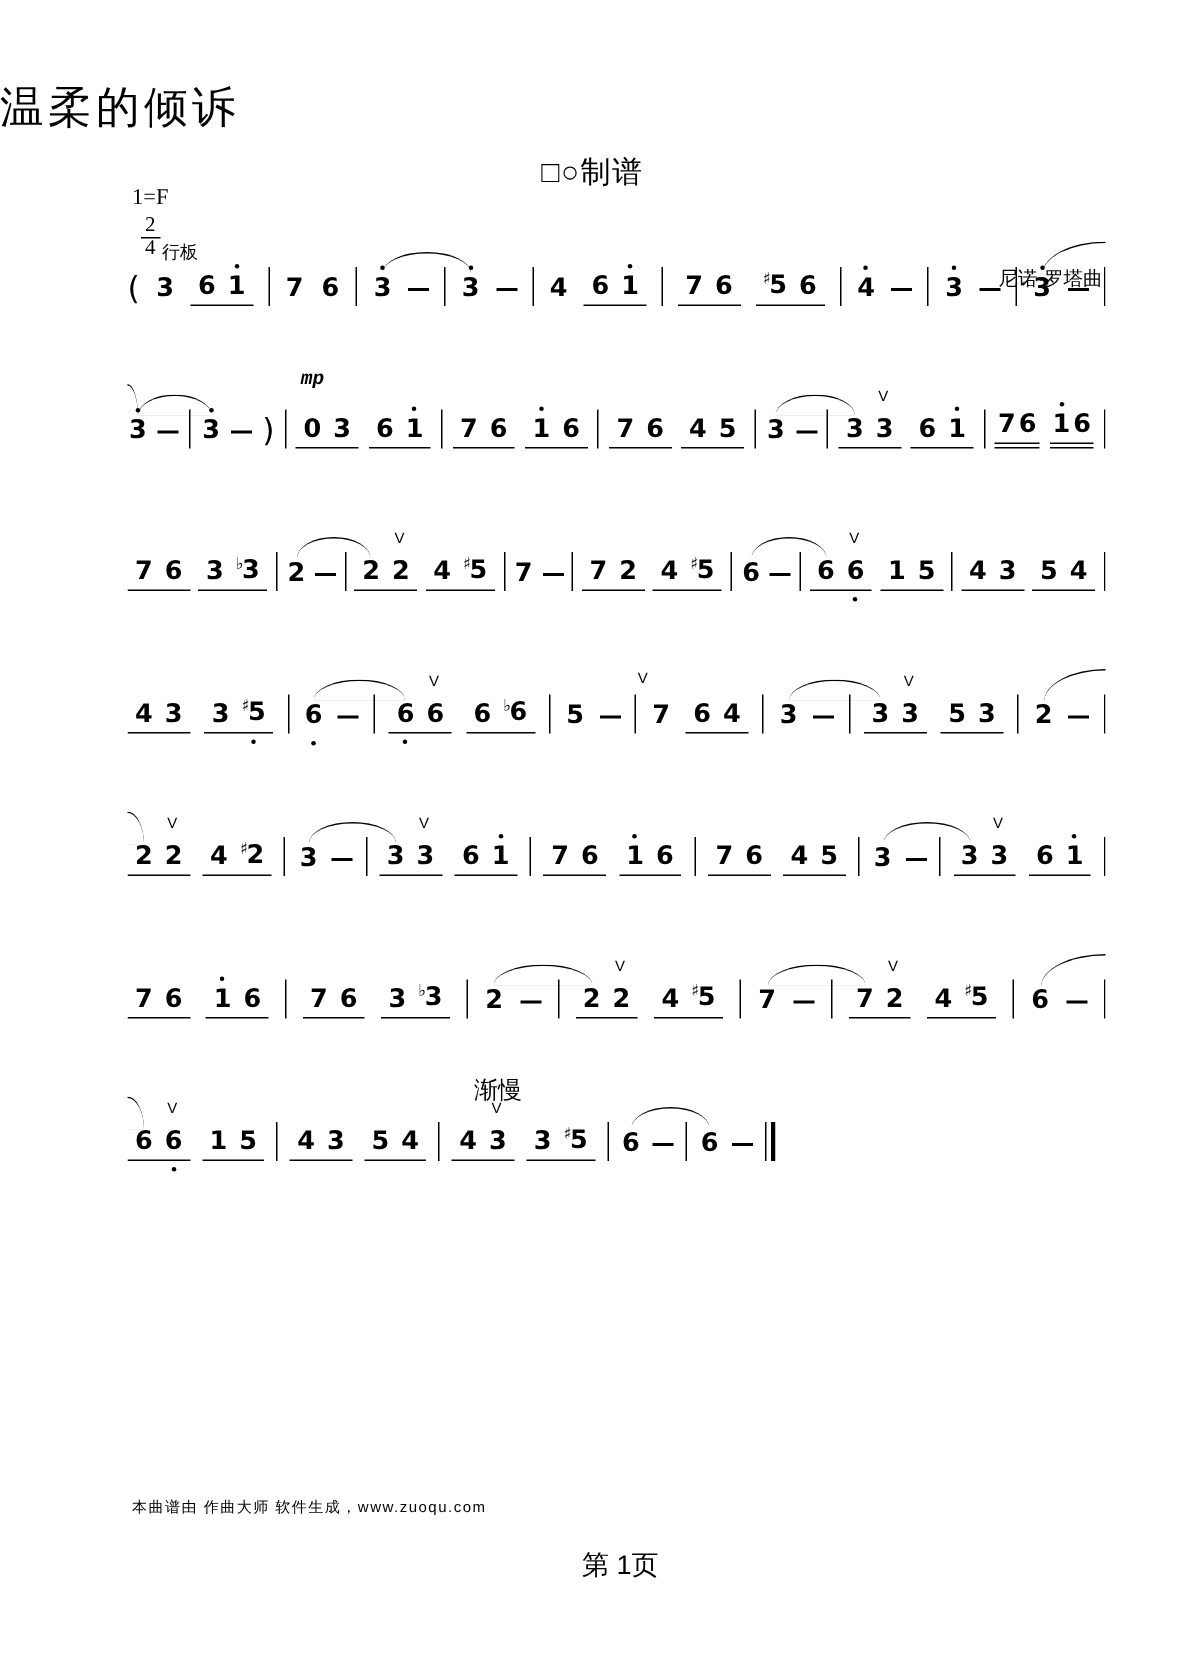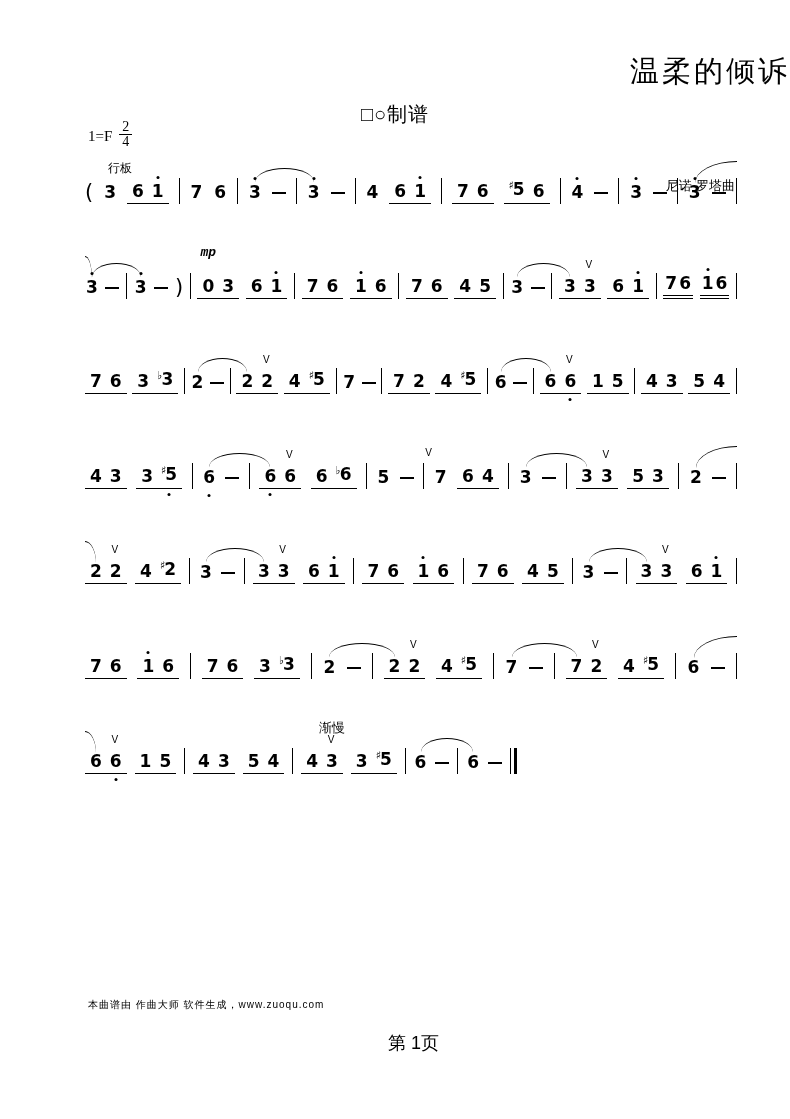--- a/index.html
+++ b/index.html
@@ -1,23 +1,23 @@
 <!DOCTYPE html>
 <html><head>
 <meta charset="utf-8">
 <style>
   html,body{margin:0;padding:0;}
   body{width:790px;height:1119px;background:#ffffff;position:relative;overflow:hidden;
        font-family:"Liberation Sans",sans-serif;color:#000;}
-  .title{position:absolute;top:52px;left:0;width:100%;text-align:right;
+  .title{position:absolute;top:52px;left:0;width:100%;text-align:left;
          font-family:Liberation Serif, serif;font-size:29px;letter-spacing:3px;}
   .subtitle{position:absolute;top:101px;left:0;width:100%;text-align:center;
          font-family:"Liberation Serif",serif;font-size:20px;letter-spacing:1px;}
   .keyline{position:absolute;top:124px;left:88px;display:flex;align-items:center;gap:7px;
-         font-family:"Liberation Serif",serif;font-size:15px;}
+         font-family:"Liberation Serif",serif;font-size:15px;flex-direction:column;}
   .frac{display:inline-flex;flex-direction:column;align-items:center;line-height:14px;
         font-size:14px;margin-top:-4px;}
   .frac .num{border-bottom:1px solid #000;padding:0 3px;}
   .frac .den{padding:0 3px;}
   .tempo{position:absolute;top:160px;left:108px;font-size:12px;}
   .composer{position:absolute;top:133px;right:55px;font-size:13px;margin-top:44px;}
   .footer{position:absolute;top:998px;left:88px;font-size:10px;letter-spacing:1px;}
   .pageno{position:absolute;top:1031px;left:388px;font-size:18px;}
 
   
@@ -33,21 +33,21 @@
   .dgt{display:inline-block;font-family:"DejaVu Sans",sans-serif;font-weight:700;
        font-size:17px;line-height:21px;white-space:nowrap;}
   .acc{font-size:11px;position:relative;top:-6px;letter-spacing:-1px;}
   .dh{position:absolute;top:-5px;left:50%;transform:translateX(-50%);
       width:3px;height:3px;border-radius:50%;background:#000;}
   .dl{position:absolute;bottom:-9px;left:50%;transform:translateX(-50%);
       width:3px;height:3px;border-radius:50%;background:#000;}
   .vmark{position:absolute;top:-16px;left:42%;transform:translateX(-50%);
       font-size:10px;font-weight:400;line-height:10px;}
   .marking{position:absolute;top:-29px;left:50%;transform:translateX(-50%);
-      font-size:13px;line-height:11px;white-space:nowrap;}
+      font-size:16px;line-height:11px;white-space:nowrap;}
   .marking.it{font-family:Liberation Mono, monospace;font-style:italic;font-weight:700;font-size:13px;}
   .bar{width:1px;height:26px;background:#000;}
   .fbar{display:inline-flex;align-items:flex-end;gap:3px;}
   .fb1{width:1px;height:26px;background:#000;display:inline-block;}
   .fb2{width:3px;height:26px;background:#000;display:inline-block;}
   .dashc{position:relative;display:inline-block;width:14px;height:21px;}
   .dashbar{position:absolute;left:0;right:0;top:9px;height:2px;background:#000;}
   .vmark.dashv{top:-20px;left:auto;right:-18px;transform:none;}
   .paren{font-family:"DejaVu Sans",sans-serif;font-size:21px;line-height:23px;font-weight:400;}
   .slur{position:absolute;border-top:1px solid #000;

